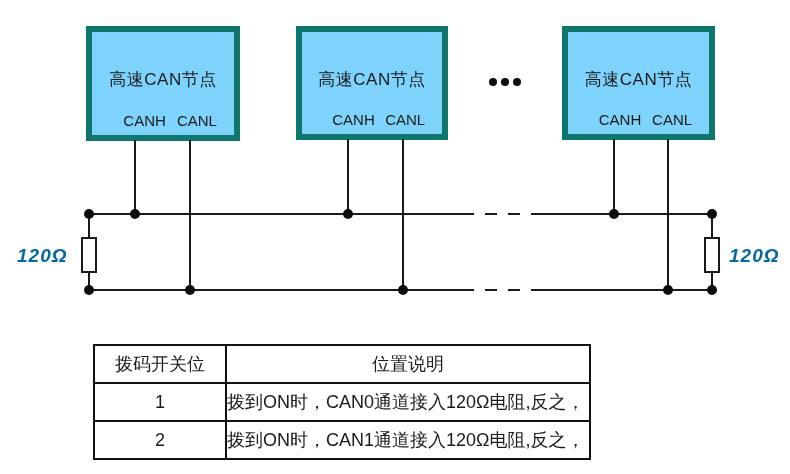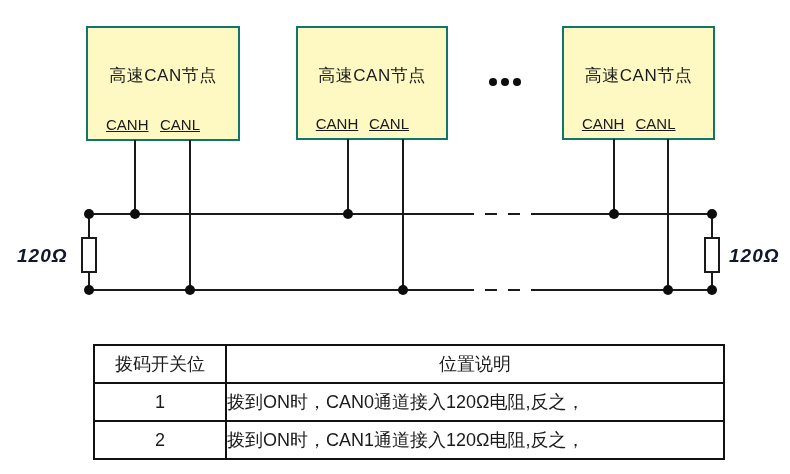--- a/index.html
+++ b/index.html
@@ -1,35 +1,35 @@
 <!DOCTYPE html>
 <html><head>
 <meta charset="utf-8">
 <style>
   html,body{margin:0;padding:0;background:#ffffff;}
   #stage{
     position:relative;width:790px;height:474px;background:#ffffff;overflow:hidden;
     font-family:"Liberation Sans","DejaVu Sans",sans-serif;color:#1a1a1a;
   }
   
-  .node{position:absolute;border:2px solid #0f766e;background:#fef9c3;box-sizing:border-box;}
+  .node{position:absolute;border:6px solid #0f766e;background:#7dd3fc;box-sizing:border-box;}
   .node-title{position:absolute;left:0;right:0;top:36px;text-align:center;font-size:17px;letter-spacing:.5px;}
-  .pin{position:absolute;bottom:6px;width:40%;text-align:left;font-size:15px;text-decoration:underline;}
+  .pin{position:absolute;bottom:6px;width:40%;text-align:right;font-size:15px;}
   .pin.h{left:12%;}
   .pin.l{left:48%;}
   
   .wire{position:absolute;background:#1a1a1a;}
   .wire-dash{position:absolute;height:2px;background:repeating-linear-gradient(90deg,#1a1a1a 0 12px,transparent 12px 23px);}
   .dot{position:absolute;width:10px;height:10px;border-radius:50%;background:#0d0d0d;}
   .resistor{position:absolute;width:16px;height:36px;border:2px solid #1a1a1a;background:#ffffff;box-sizing:border-box;}
-  .ohm{position:absolute;font-size:19px;font-style:italic;font-weight:600;color:#0f172a;letter-spacing:1px;}
+  .ohm{position:absolute;font-size:19px;font-style:italic;font-weight:600;color:#0369a1;letter-spacing:1px;}
   .ellipsis{position:absolute;display:flex;gap:4px;}
   .ellipsis i{width:8px;height:8px;border-radius:50%;background:#0d0d0d;}
   
-  .dip-table{position:absolute;left:93px;top:344px;border-collapse:collapse;table-layout:fixed;width:632px;}
+  .dip-table{position:absolute;left:93px;top:344px;border-collapse:collapse;table-layout:fixed;width:498px;}
   .dip-table th,.dip-table td{
     border:2px solid #111;height:36px;font-size:18px;font-weight:400;
     padding:0;vertical-align:middle;background:#ffffff;
   }
   .col-bit{width:130px;text-align:center;}
   .col-desc{text-align:center;margin-left:14px;}
   .dip-table td.col-desc{text-align:left;}
 </style>
 </head>
 <body>

